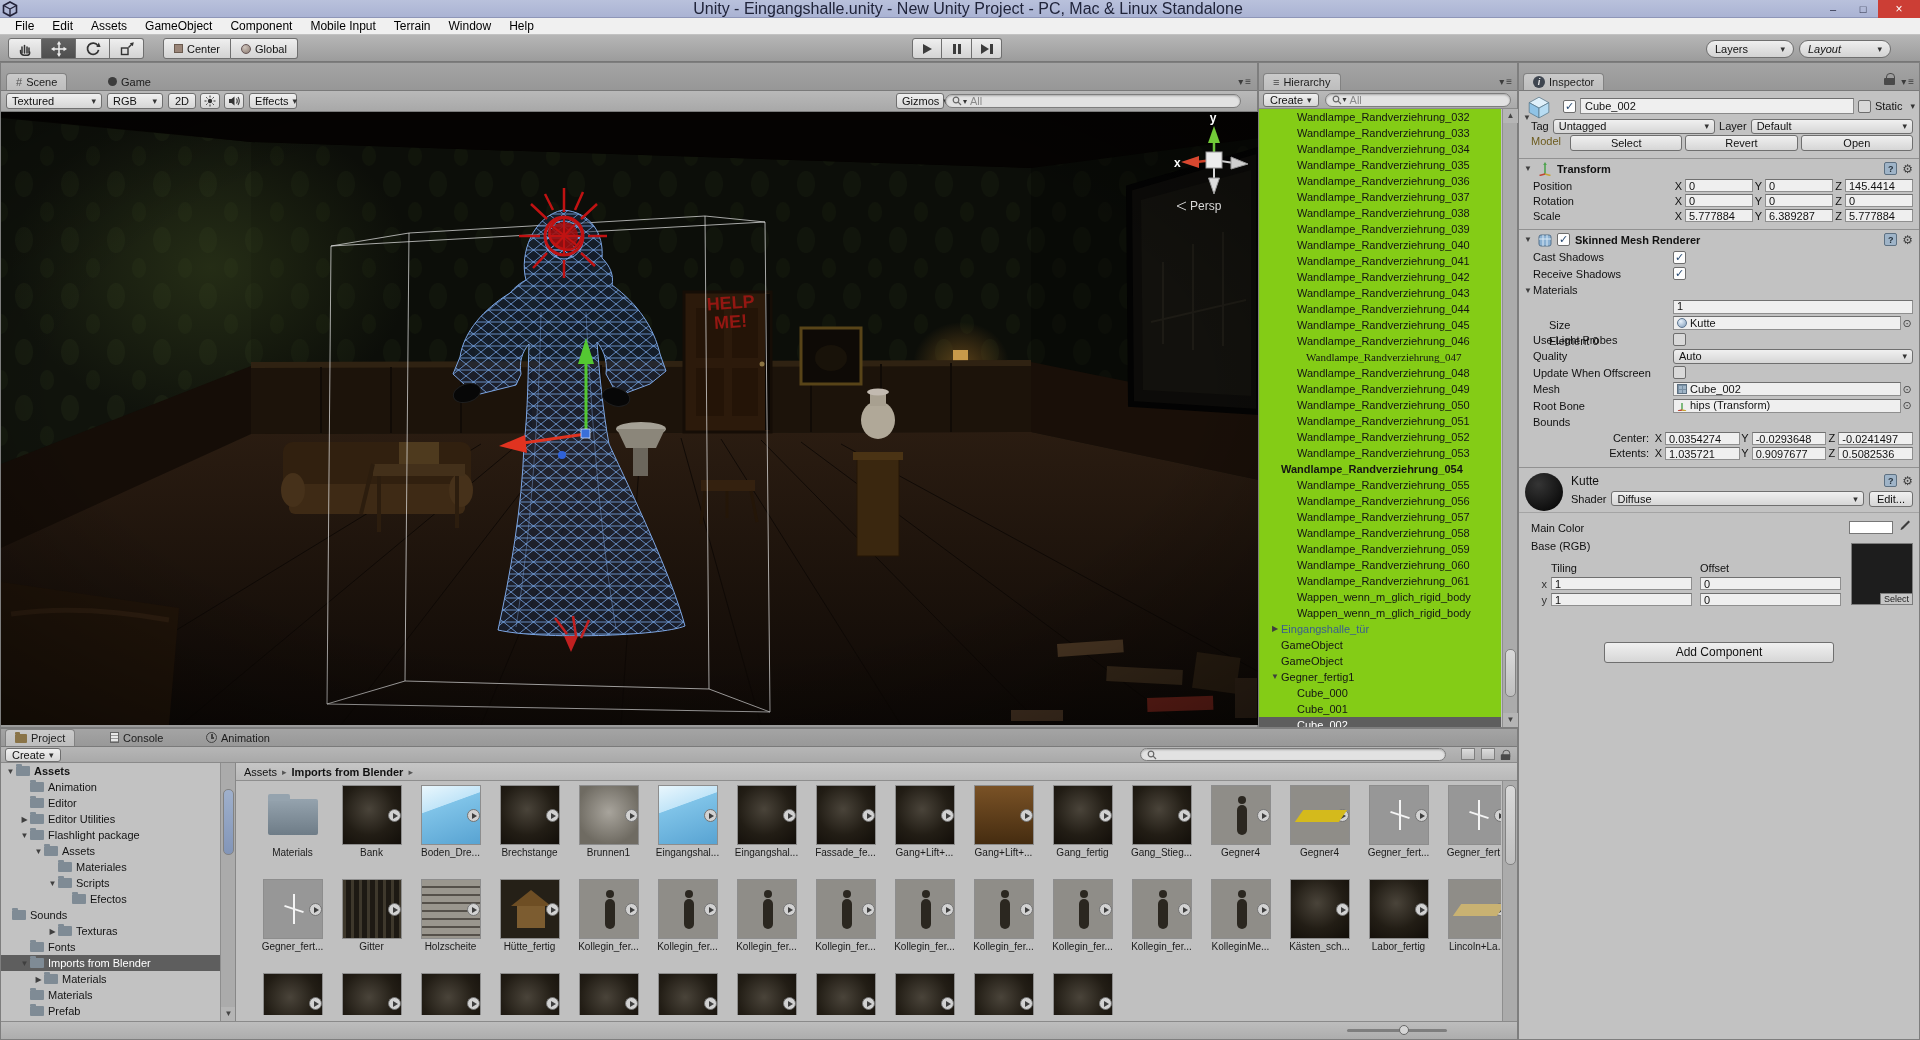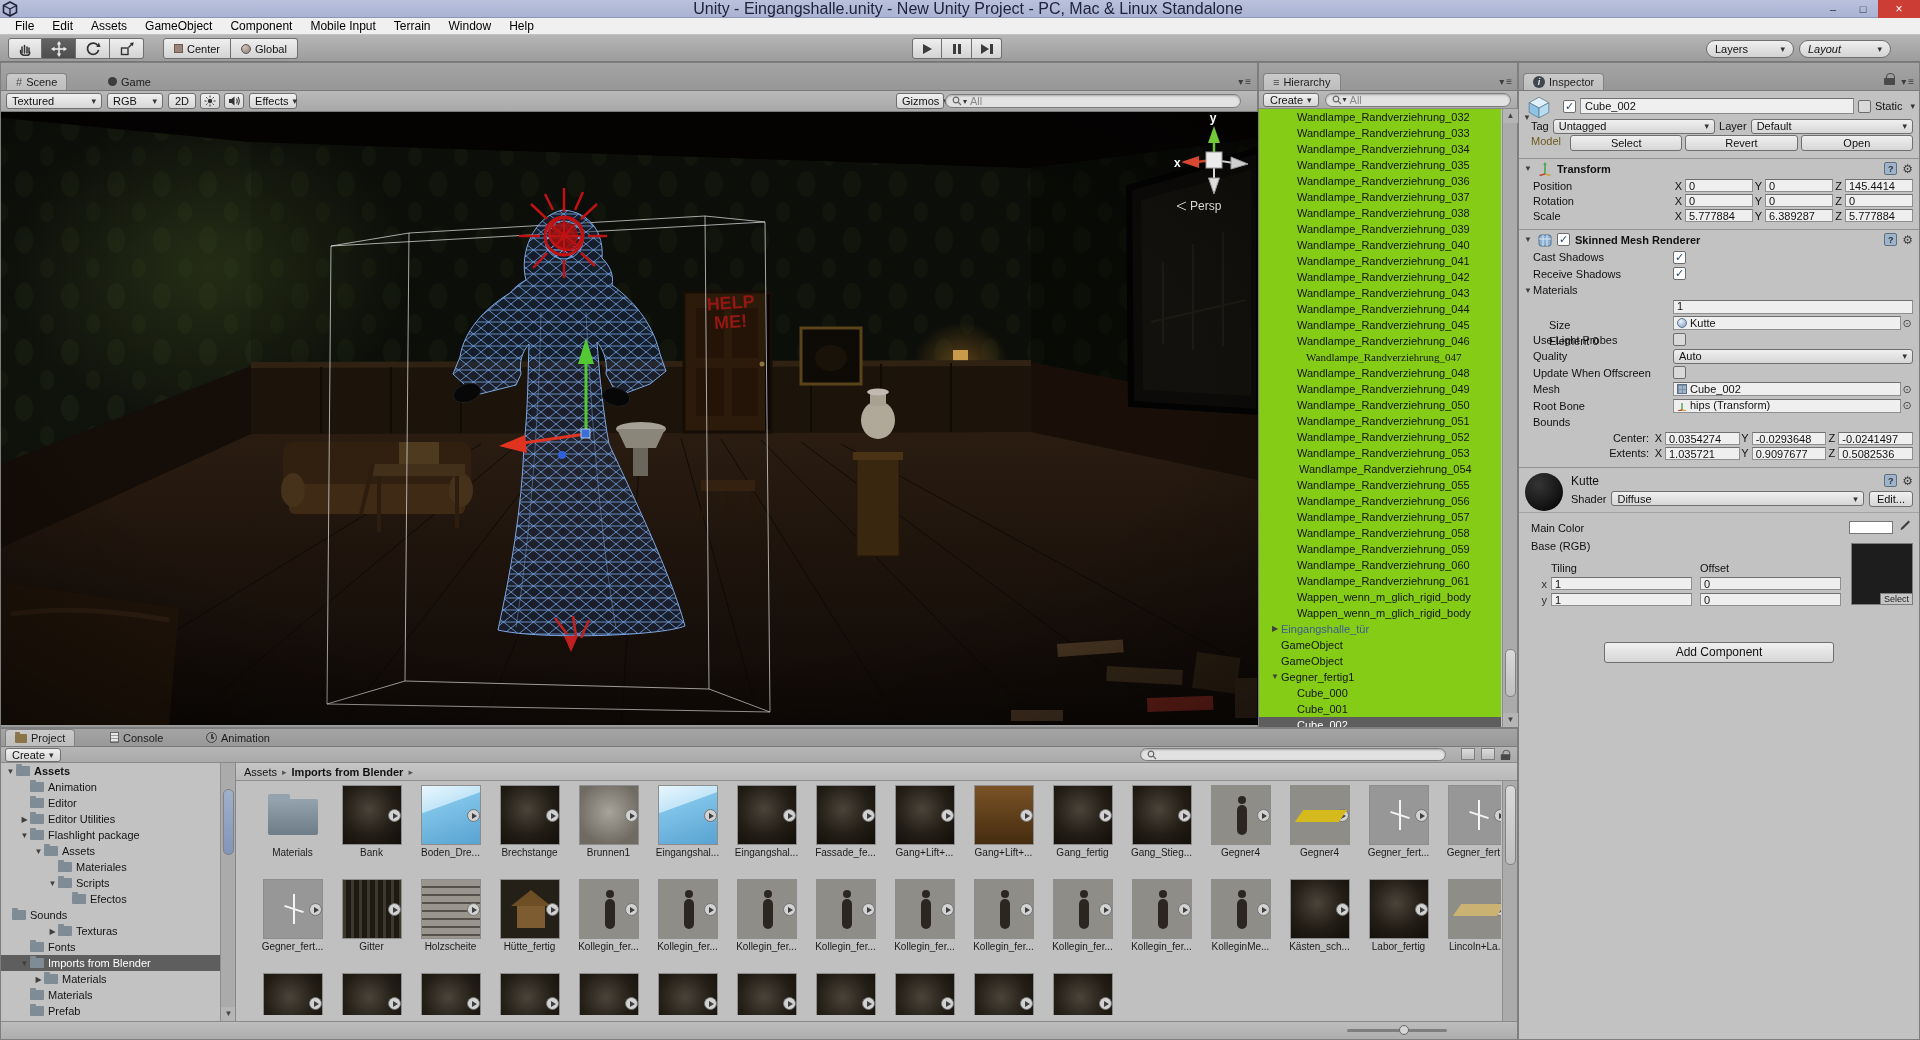--- a/index.html
+++ b/index.html
@@ -661,21 +661,21 @@
           <span class="hlabel">Wandlampe_Randverziehrung_051</span>
         </div>
         <div class="hrow" style="padding-left: 26px;">
           <span class="harrow"></span>
           <span class="hlabel">Wandlampe_Randverziehrung_052</span>
         </div>
         <div class="hrow" style="padding-left: 26px;">
           <span class="harrow"></span>
           <span class="hlabel">Wandlampe_Randverziehrung_053</span>
         </div>
-        <div class="hrow" style="padding-left: 28px;">
+        <div class="hrow" style="padding-left: 10px; font-weight: bold;">
           <span class="harrow"></span>
           <span class="hlabel">Wandlampe_Randverziehrung_054</span>
         </div>
         <div class="hrow" style="padding-left: 26px;">
           <span class="harrow"></span>
           <span class="hlabel">Wandlampe_Randverziehrung_055</span>
         </div>
         <div class="hrow" style="padding-left: 26px;">
           <span class="harrow"></span>
           <span class="hlabel">Wandlampe_Randverziehrung_056</span>

